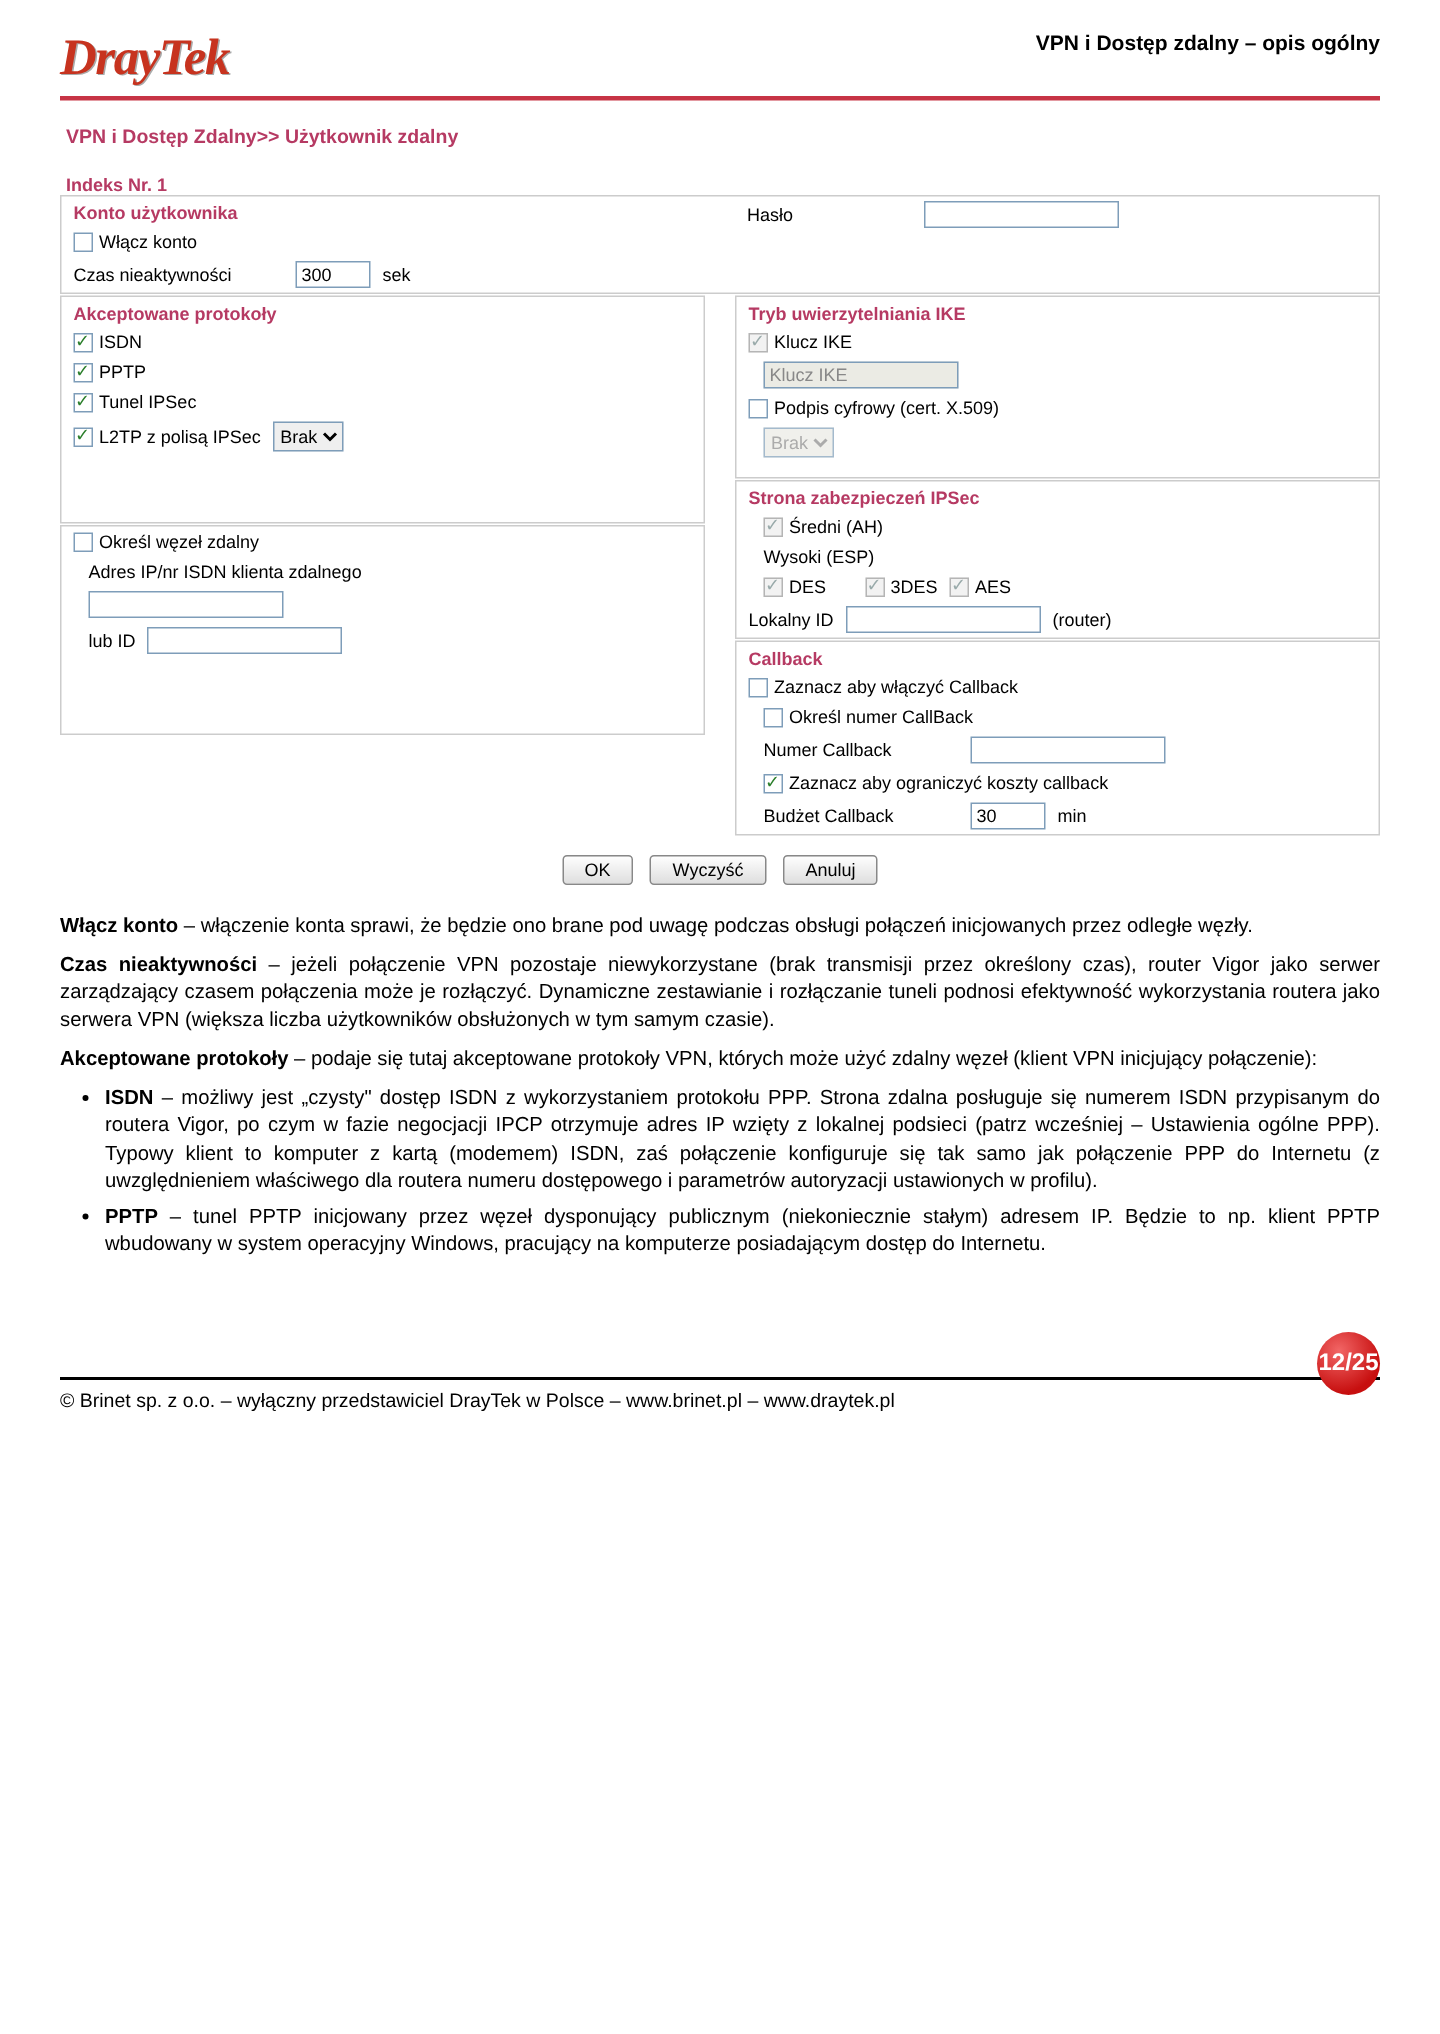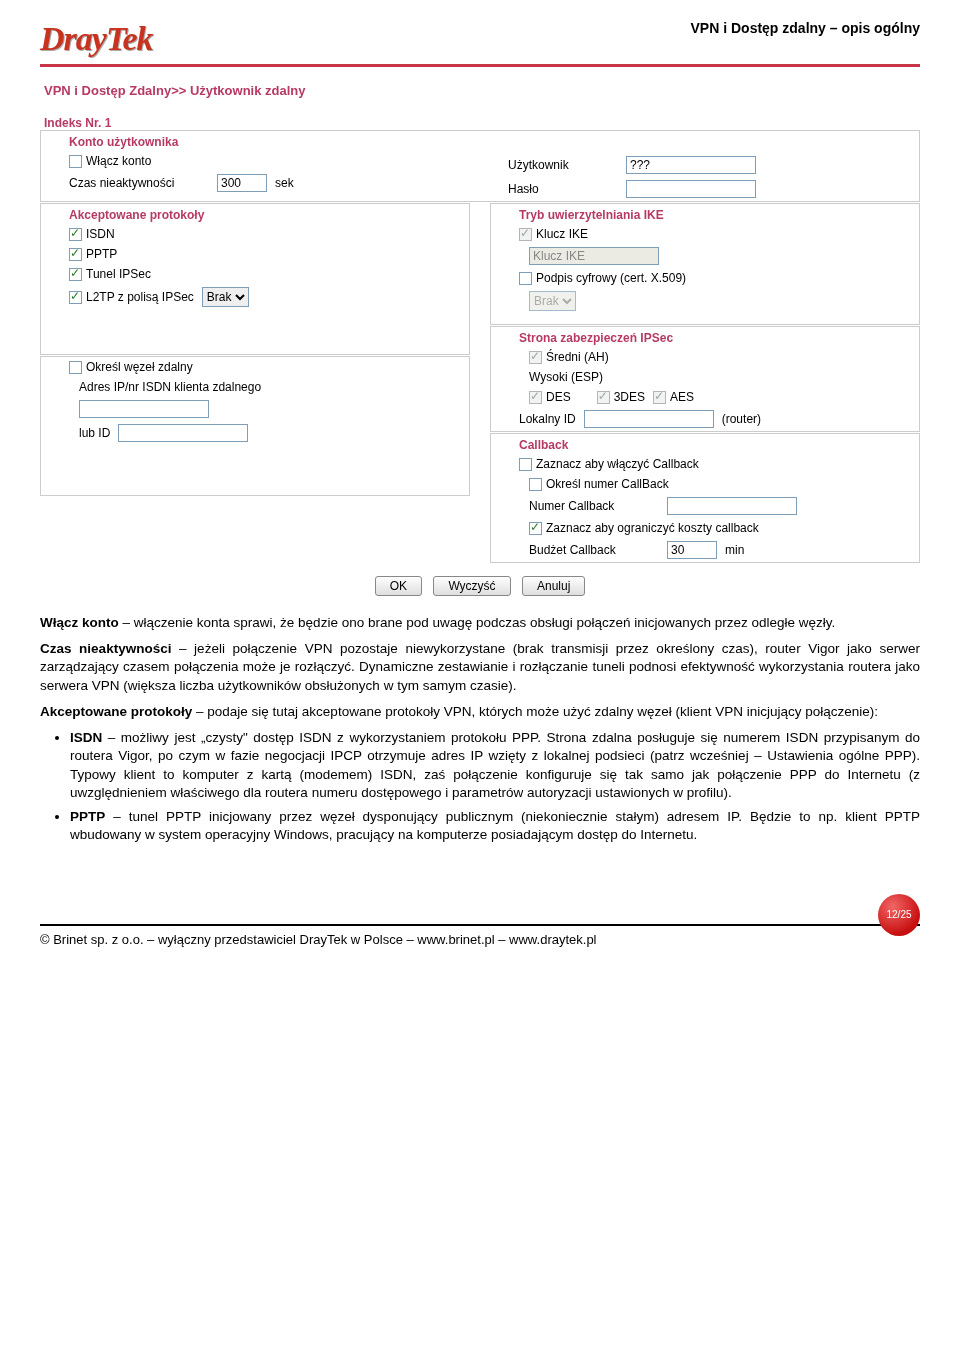--- a/index.html
+++ b/index.html
@@ -49,21 +49,20 @@
   .index {
     color: #b63a63;
     font-weight: bold;
     font-size: 12px;
     padding-left: 4px;
   }
   .panel {
     border: 1px solid #ccc;
     border-radius: 0;
     margin-bottom: 1px;
-    padding-left: 20px;
   }
   .panel .section-title {
     color: #b63a63;
     font-weight: bold;
     padding: 4px 8px 2px 8px;
     font-size: 12px;
   }
   .row {
     display: flex;
     align-items: center;
@@ -125,21 +124,21 @@
     padding-top:6px;
     display:flex;
     justify-content:space-between;
     align-items:center;
     font-size:13px;
   }
   .pagebadge {
     width:42px;height:42px;border-radius:50%;
     background: radial-gradient(circle at 35% 30%, #f26666, #c70f0f 70%);
     color:#fff;display:flex;align-items:center;justify-content:center;
-    font-weight:normal;font-size:10px;
+    font-weight:bold;font-size:16px;
     margin-top:-50px;
   }
   .lbl { display:inline-block; }
   .indent { padding-left:18px; }
 </style>
 </head>
 <body>
 
 <div class="page">
 
@@ -162,24 +161,20 @@
               <span class="lbl">Włącz konto</span>
             </span>
           </div>
           <div class="row">
             <span class="lbl" style="width:140px">Czas nieaktywności</span>
             <input type="text" class="w80" value="300" style="">
             <span class="lbl">sek</span>
           </div>
         </div>
         <div class="col half">
-          <div class="row" style="margin-top:22px">
-            <span class="lbl" style="width:110px">Użytkownik</span>
-            <input type="text" class="w130" value="???" style="">
-          </div>
           <div class="row">
             <span class="lbl" style="width:110px">Hasło</span>
             <input type="text" class="w130" value="" style="">
           </div>
         </div>
       </div>
     </div>
 
     <div class="cols">
       <div class="col half">

